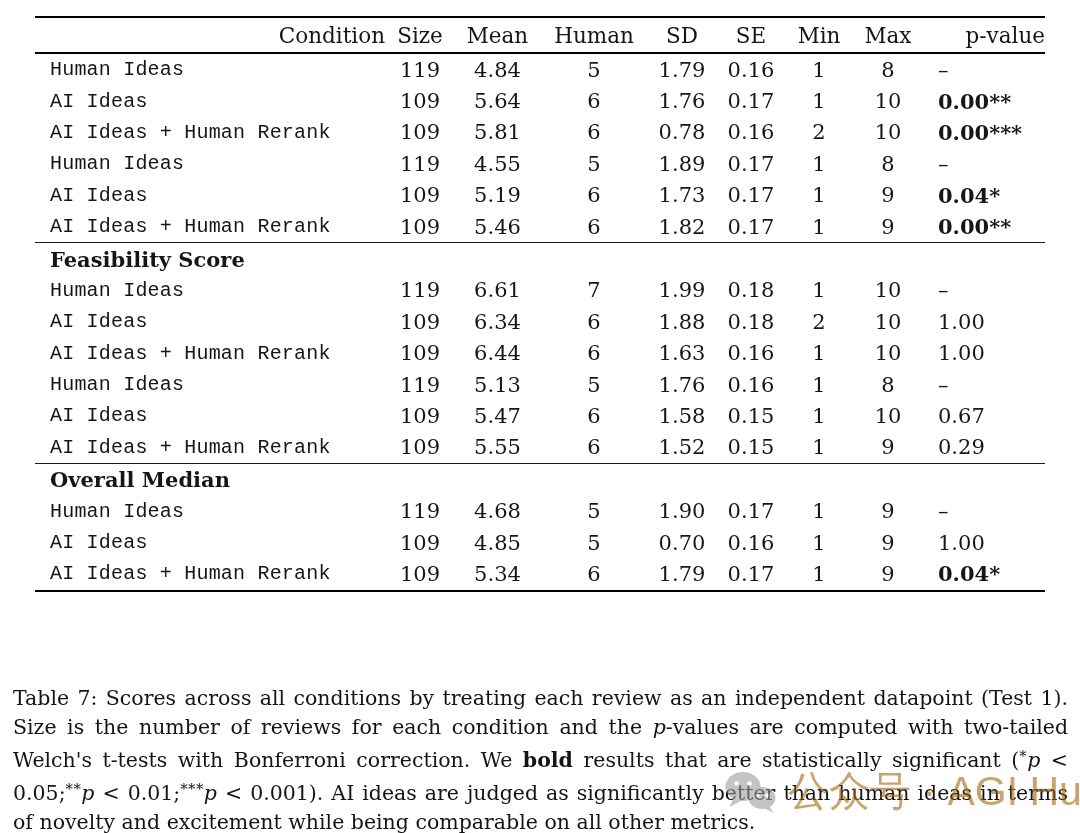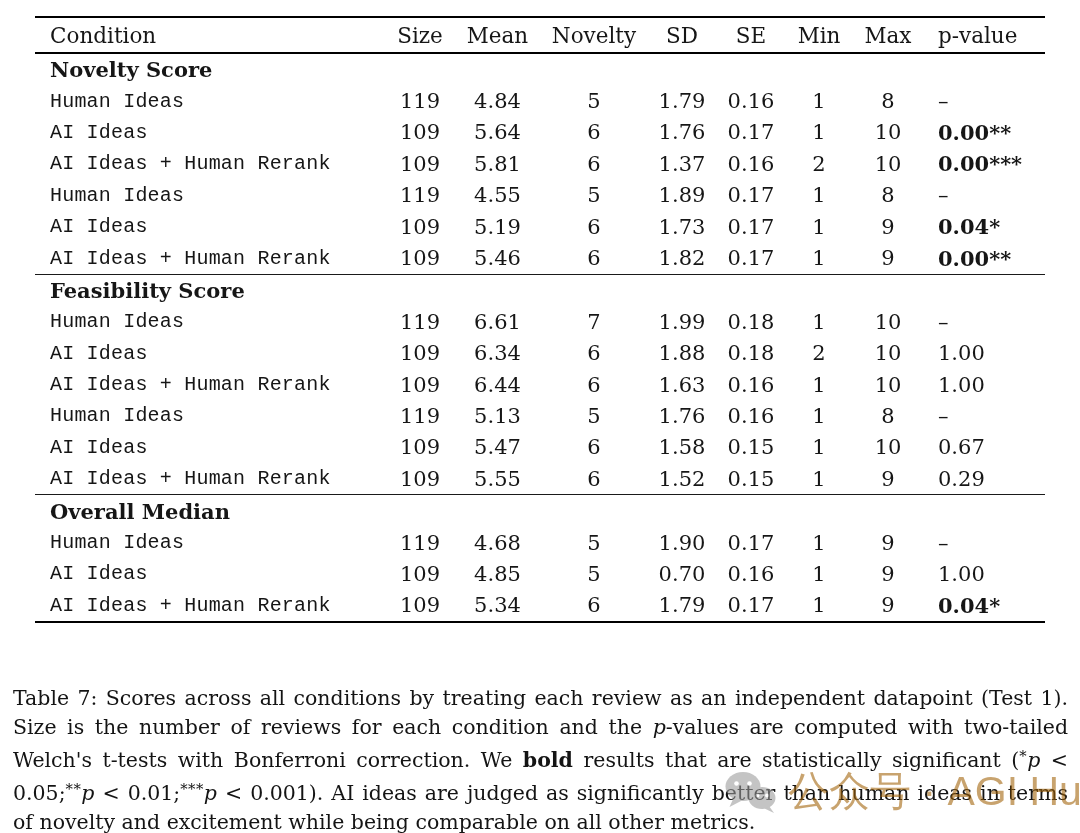--- a/index.html
+++ b/index.html
@@ -24,21 +24,21 @@
   thead th {
     font-weight: normal;
     font-size: 21.5px;
     height: 34px;
     padding: 0;
     border-bottom: 2px solid #000;
     text-align: center;
     vertical-align: middle;
     white-space: nowrap;
   }
-  thead th.align-left { text-align: left; }
+  thead th.align-left { text-align: right; }
   thead th.col-condition { padding-left: 15px; }
   thead th.col-p-value { padding-left: 14px; }
 
   tbody td {
     height: 31.4px;
     padding: 0;
     font-size: 21px;
     text-align: center;
     vertical-align: middle;
     white-space: nowrap;
@@ -107,32 +107,29 @@
       <col style="width:70px">
       <col style="width:66px">
       <col style="width:72px">
       <col style="width:121px">
     </colgroup>
     <thead>
       <tr>
           <th class="align-left col-condition">Condition</th>
           <th class="align-center col-size">Size</th>
           <th class="align-center col-mean">Mean</th>
-          <th class="align-center col-median">Novelty</th>
+          <th class="align-center col-median">Human</th>
           <th class="align-center col-sd">SD</th>
           <th class="align-center col-se">SE</th>
           <th class="align-center col-min">Min</th>
           <th class="align-center col-max">Max</th>
           <th class="align-left col-p-value">p-value</th>
         </tr>
     </thead>
     <tbody>
-        <tr class="section-row">
-          <td colspan="9">Novelty Score</td>
-        </tr>
         <tr>
           <td class="cond">Human Ideas</td>
           <td>119</td>
           <td>4.84</td>
           <td>5</td>
           <td>1.79</td>
           <td>0.16</td>
           <td>1</td>
           <td>8</td>
           <td class="pval">–</td>
@@ -146,21 +143,21 @@
           <td>0.17</td>
           <td>1</td>
           <td>10</td>
           <td class="pval bold">0.00**</td>
         </tr>
         <tr>
           <td class="cond">AI Ideas + Human Rerank</td>
           <td>109</td>
           <td>5.81</td>
           <td>6</td>
-          <td>1.37</td>
+          <td>0.78</td>
           <td>0.16</td>
           <td>2</td>
           <td>10</td>
           <td class="pval bold">0.00***</td>
         </tr>
         <tr>
           <td class="cond">Human Ideas</td>
           <td>119</td>
           <td>4.55</td>
           <td>5</td>

